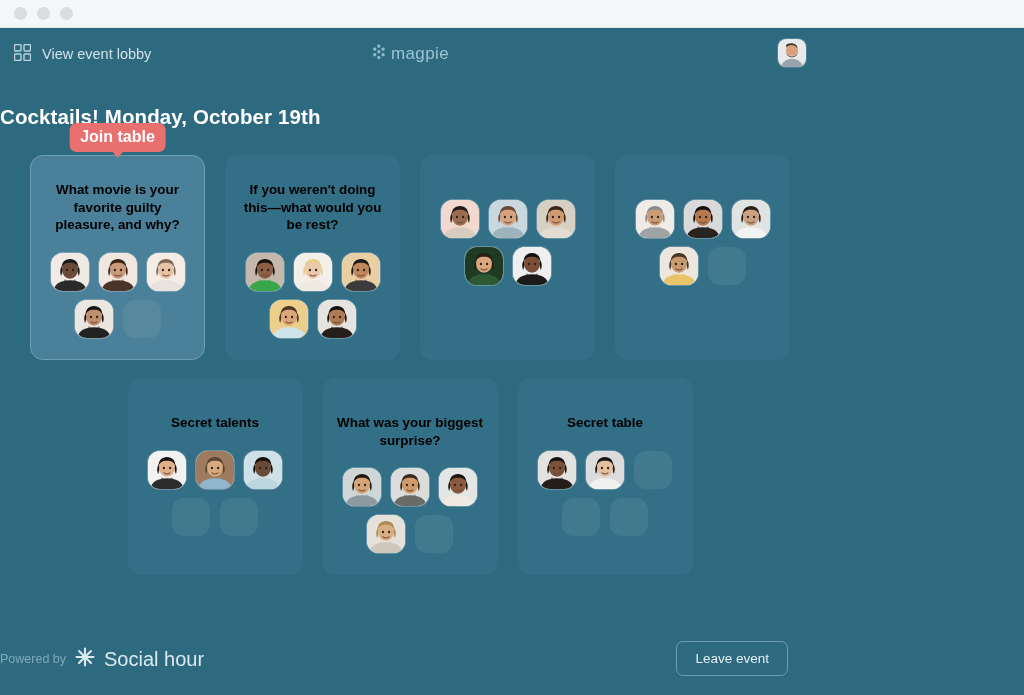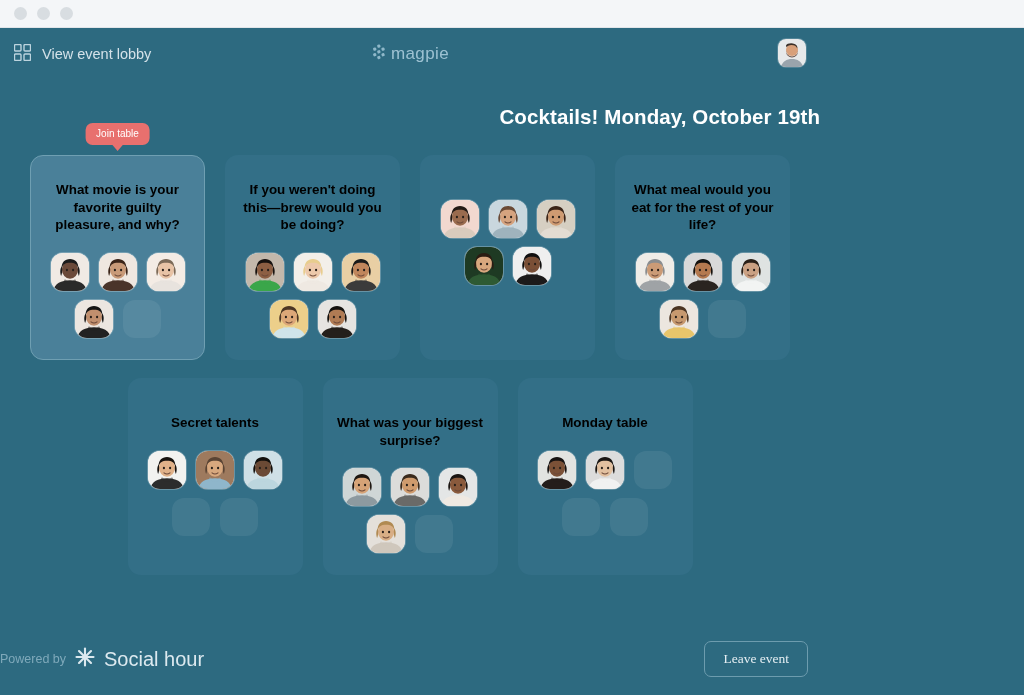--- a/index.html
+++ b/index.html
@@ -51,21 +51,21 @@
   }
   .user-avatar {
     position: absolute; right: 14px; top: 11px;
     width: 28px; height: 28px; border-radius: 8px;
     overflow: hidden; cursor: pointer;
     box-shadow: 0 0 0 1px rgba(255,255,255,.18);
   }
 
   
   .event-title {
-    text-align: right;
+    text-align: left;
     color: #ffffff;
     font-size: 20.5px;
     font-weight: bold;
     margin-top: 25px;
     letter-spacing: .1px;
   }
 
   
   .tables-wrap {
     margin-top: 26px;
@@ -119,21 +119,21 @@
   .seat.empty { background: rgba(255,255,255,.07); }
   .seat.filled { background: #ffffff; box-shadow: 0 0 0 1px rgba(255,255,255,.25); }
   .seat svg { display: block; width: 38px; height: 38px; }
 
   
   .join-tip {
     position: absolute;
     top: -33px; left: 50%; transform: translateX(-50%);
     background: #e8706e;
     color: #ffffff;
-    font-size: 10px; font-weight: normal;
+    font-size: 16px; font-weight: bold;
     padding: 5px 11px 6px;
     border-radius: 7px;
     white-space: nowrap;
   }
   .join-tip::after {
     content: "";
     position: absolute; left: 50%; bottom: -6px;
     transform: translateX(-50%);
     border-left: 6px solid transparent;
     border-right: 6px solid transparent;
@@ -145,27 +145,27 @@
     position: absolute; left: 0; right: 0; bottom: 0;
     height: 58px;
   }
   .powered {
     position: absolute; left: 0; right: 0; top: 10px;
     display: flex; align-items: center; justify-content: flex-start; gap: 9px;
   }
   .powered-by { color: #7fa9ba; font-size: 12.5px; }
   .sh-name { color: #dce9ef; font-size: 20px; }
   .leave-btn {
-    position: absolute; right: 12px; top: 4px;
+    position: absolute; right: 32px; top: 4px;
     border: 1px solid #6d9cae;
     border-radius: 7px;
     color: #e6eff3;
     background: transparent;
     font-size: 13.5px;
-    font-family: Liberation Serif, serif;
+    font-family: Liberation Sans, sans-serif;
     padding: 9px 18px;
     cursor: pointer;
   }
 </style>
 </head>
 <body>
 
 <div class="chrome">
   <span class="dot"></span>
   <span class="dot"></span>
@@ -273,21 +273,21 @@
     <ellipse cx="15.9" cy="17" rx="1.1" ry="1.25" fill="#2a211c"></ellipse>
     <ellipse cx="22.1" cy="17" rx="1.1" ry="1.25" fill="#2a211c"></ellipse>
     <path d="M16 21.8c1.8 1.5 4.2 1.5 6 0" stroke="#6e4a3a" stroke-width="1.1" fill="none" stroke-linecap="round"></path>
     <path d="M13.4 26.9c1.6 1.8 3.4 2.7 5.6 2.7s4-.9 5.6-2.7" stroke="#222222" stroke-width="1.6" fill="none" opacity=".5"></path>
   </svg>
             </div>
             <div class="seat empty"></div>
           </div>
         </div>
         <div class="table-card">
-          <div class="table-q">If you weren't doing this—brew would you be doing?</div>
+          <div class="table-q">If you weren't doing this—what would you be rest?</div>
           <div class="seats">
             <div class="seat filled">
   <svg viewBox="0 0 38 38" width="38" height="38" aria-hidden="true">
     <rect width="38" height="38" fill="#c3b8ab"></rect>
     <path d="M2 38c1.6-7.5 8.2-10.8 17-10.8S34.4 30.5 36 38z" fill="#3aa64a"></path>
     <ellipse cx="19" cy="16.5" rx="8.1" ry="9.3" fill="#8d5f43"></ellipse>
     <path d="M10.6 16c-.4-6.4 3.2-10 8.4-10s8.8 3.6 8.4 10c-.6-4.4-3.6-6.2-8.4-6.2s-7.8 1.8-8.4 6.2z" fill="#17120f"></path>
     <path d="M10.9 13.5c.6 4.6.2 7.6-.8 9.4-1.2-3.2-1.2-7.4.8-9.4zM27.1 13.5c2 2 2 6.2.8 9.4-1-1.8-1.4-4.8-.8-9.4z" fill="#17120f"></path>
     <ellipse cx="15.9" cy="17" rx="1.1" ry="1.25" fill="#2a211c"></ellipse>
     <ellipse cx="22.1" cy="17" rx="1.1" ry="1.25" fill="#2a211c"></ellipse>
@@ -412,21 +412,20 @@
     <path d="M10.9 13.5c.6 4.6.2 7.6-.8 9.4-1.2-3.2-1.2-7.4.8-9.4zM27.1 13.5c2 2 2 6.2.8 9.4-1-1.8-1.4-4.8-.8-9.4z" fill="#100f0f"></path>
     <ellipse cx="15.9" cy="17" rx="1.1" ry="1.25" fill="#2a211c"></ellipse>
     <ellipse cx="22.1" cy="17" rx="1.1" ry="1.25" fill="#2a211c"></ellipse>
     <path d="M16 21.8c1.8 1.5 4.2 1.5 6 0" stroke="#6e4a3a" stroke-width="1.1" fill="none" stroke-linecap="round"></path>
     <path d="M13.4 26.9c1.6 1.8 3.4 2.7 5.6 2.7s4-.9 5.6-2.7" stroke="#1c1a1a" stroke-width="1.6" fill="none" opacity=".5"></path>
   </svg>
             </div>
           </div>
         </div>
         <div class="table-card">
-          <div class="table-q">What meal would you eat for the rest of your life?</div>
           <div class="seats">
             <div class="seat filled">
   <svg viewBox="0 0 38 38" width="38" height="38" aria-hidden="true">
     <rect width="38" height="38" fill="#efece7"></rect>
     <path d="M2 38c1.6-7.5 8.2-10.8 17-10.8S34.4 30.5 36 38z" fill="#9fa3a6"></path>
     <ellipse cx="19" cy="16.5" rx="8.1" ry="9.3" fill="#cb9b76"></ellipse>
     <path d="M10.6 16c-.4-6.4 3.2-10 8.4-10s8.8 3.6 8.4 10c-.6-4.4-3.6-6.2-8.4-6.2s-7.8 1.8-8.4 6.2z" fill="#8a8d8f"></path>
     <path d="M10.9 13.5c.6 4.6.2 7.6-.8 9.4-1.2-3.2-1.2-7.4.8-9.4zM27.1 13.5c2 2 2 6.2.8 9.4-1-1.8-1.4-4.8-.8-9.4z" fill="#8a8d8f"></path>
     <ellipse cx="15.9" cy="17" rx="1.1" ry="1.25" fill="#2a211c"></ellipse>
     <ellipse cx="22.1" cy="17" rx="1.1" ry="1.25" fill="#2a211c"></ellipse>
@@ -576,21 +575,21 @@
     <ellipse cx="15.9" cy="17" rx="1.1" ry="1.25" fill="#2a211c"></ellipse>
     <ellipse cx="22.1" cy="17" rx="1.1" ry="1.25" fill="#2a211c"></ellipse>
     <path d="M16 21.8c1.8 1.5 4.2 1.5 6 0" stroke="#6e4a3a" stroke-width="1.1" fill="none" stroke-linecap="round"></path>
     <path d="M13.4 26.9c1.6 1.8 3.4 2.7 5.6 2.7s4-.9 5.6-2.7" stroke="#cfc7bc" stroke-width="1.6" fill="none" opacity=".5"></path>
   </svg>
             </div>
             <div class="seat empty"></div>
           </div>
         </div>
         <div class="table-card">
-          <div class="table-q">Monday table</div>
+          <div class="table-q">Secret table</div>
           <div class="seats">
             <div class="seat filled">
   <svg viewBox="0 0 38 38" width="38" height="38" aria-hidden="true">
     <rect width="38" height="38" fill="#e2e3e0"></rect>
     <path d="M2 38c1.6-7.5 8.2-10.8 17-10.8S34.4 30.5 36 38z" fill="#241d1a"></path>
     <ellipse cx="19" cy="16.5" rx="8.1" ry="9.3" fill="#7b5137"></ellipse>
     <path d="M10.6 16c-.4-6.4 3.2-10 8.4-10s8.8 3.6 8.4 10c-.6-4.4-3.6-6.2-8.4-6.2s-7.8 1.8-8.4 6.2z" fill="#171312"></path>
     <path d="M10.9 13.5c.6 4.6.2 7.6-.8 9.4-1.2-3.2-1.2-7.4.8-9.4zM27.1 13.5c2 2 2 6.2.8 9.4-1-1.8-1.4-4.8-.8-9.4z" fill="#171312"></path>
     <ellipse cx="15.9" cy="17" rx="1.1" ry="1.25" fill="#2a211c"></ellipse>
     <ellipse cx="22.1" cy="17" rx="1.1" ry="1.25" fill="#2a211c"></ellipse>

